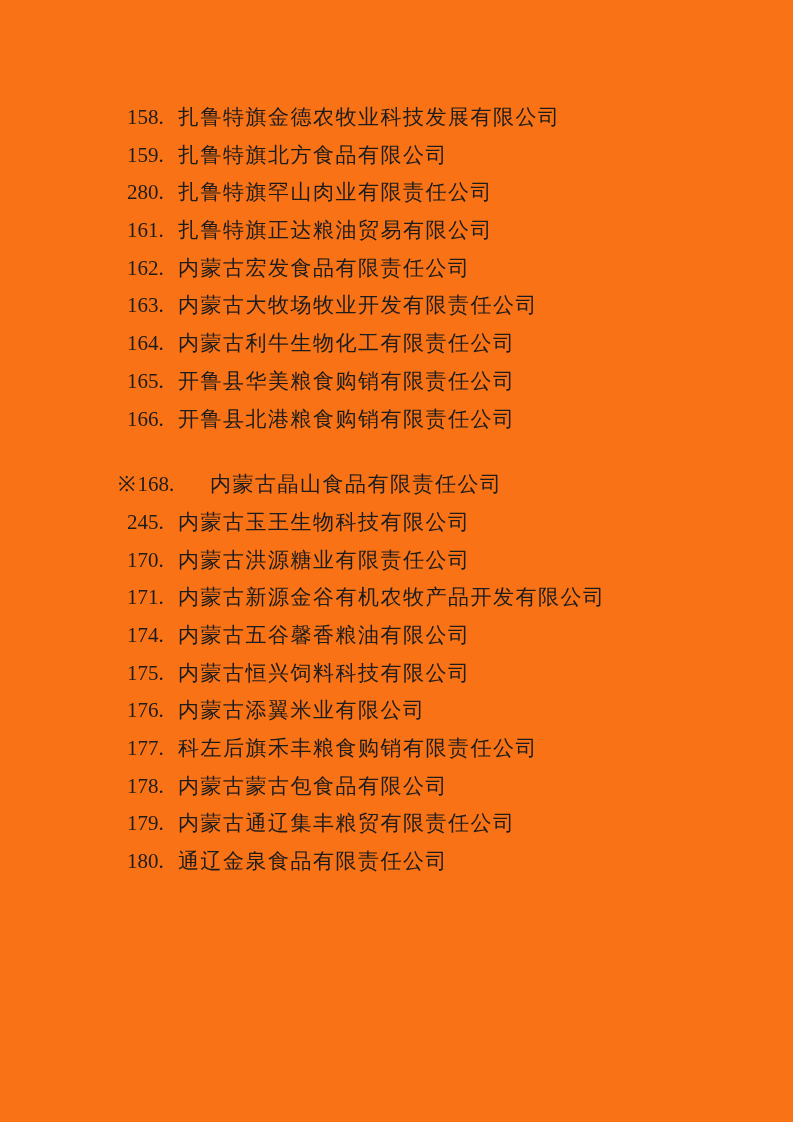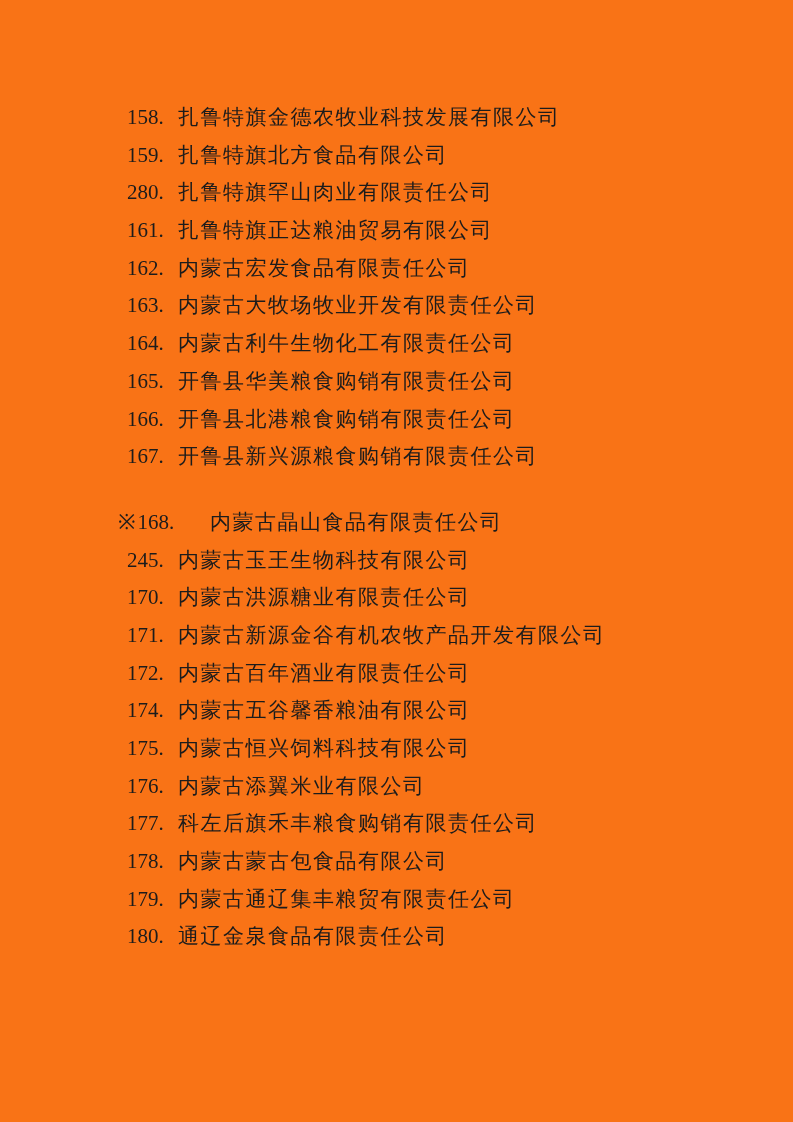--- a/index.html
+++ b/index.html
@@ -80,43 +80,37 @@
   </li>
 
   <li class="row">
     <span class="numgroup"><span class="marker"></span><span class="num">165.</span></span><span class="name">开鲁县华美粮食购销有限责任公司</span>
   </li>
 
   <li class="row">
     <span class="numgroup"><span class="marker"></span><span class="num">166.</span></span><span class="name">开鲁县北港粮食购销有限责任公司</span>
   </li>
 
-  <li class="row">
-    <span class="numgroup"><span class="marker"></span><span class="num">167.</span></span><span class="name">开鲁县新兴源粮食购销有限责任公司</span>
-  </li>
 
   <li class="row special">
     <span class="numgroup"><span class="marker">※</span><span class="num">168.</span></span><span class="name">内蒙古晶山食品有限责任公司</span>
   </li>
 
   <li class="row">
     <span class="numgroup"><span class="marker"></span><span class="num">245.</span></span><span class="name">内蒙古玉王生物科技有限公司</span>
   </li>
 
   <li class="row">
     <span class="numgroup"><span class="marker"></span><span class="num">170.</span></span><span class="name">内蒙古洪源糖业有限责任公司</span>
   </li>
 
   <li class="row">
     <span class="numgroup"><span class="marker"></span><span class="num">171.</span></span><span class="name">内蒙古新源金谷有机农牧产品开发有限公司</span>
   </li>
 
-  <li class="row">
-    <span class="numgroup"><span class="marker"></span><span class="num">172.</span></span><span class="name">内蒙古百年酒业有限责任公司</span>
-  </li>
 
 
   <li class="row">
     <span class="numgroup"><span class="marker"></span><span class="num">174.</span></span><span class="name">内蒙古五谷馨香粮油有限公司</span>
   </li>
 
   <li class="row">
     <span class="numgroup"><span class="marker"></span><span class="num">175.</span></span><span class="name">内蒙古恒兴饲料科技有限公司</span>
   </li>
 

